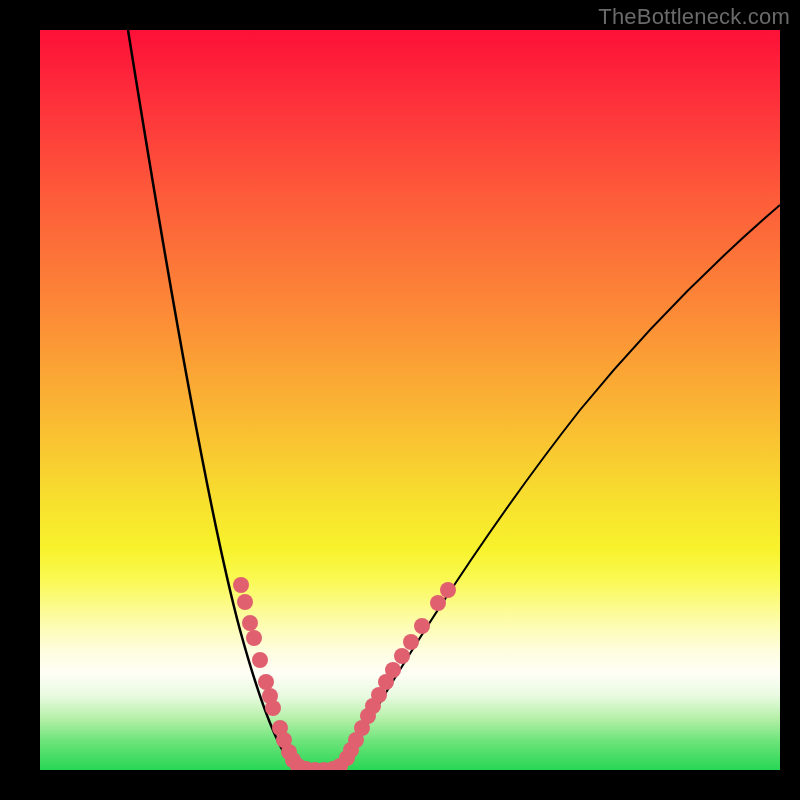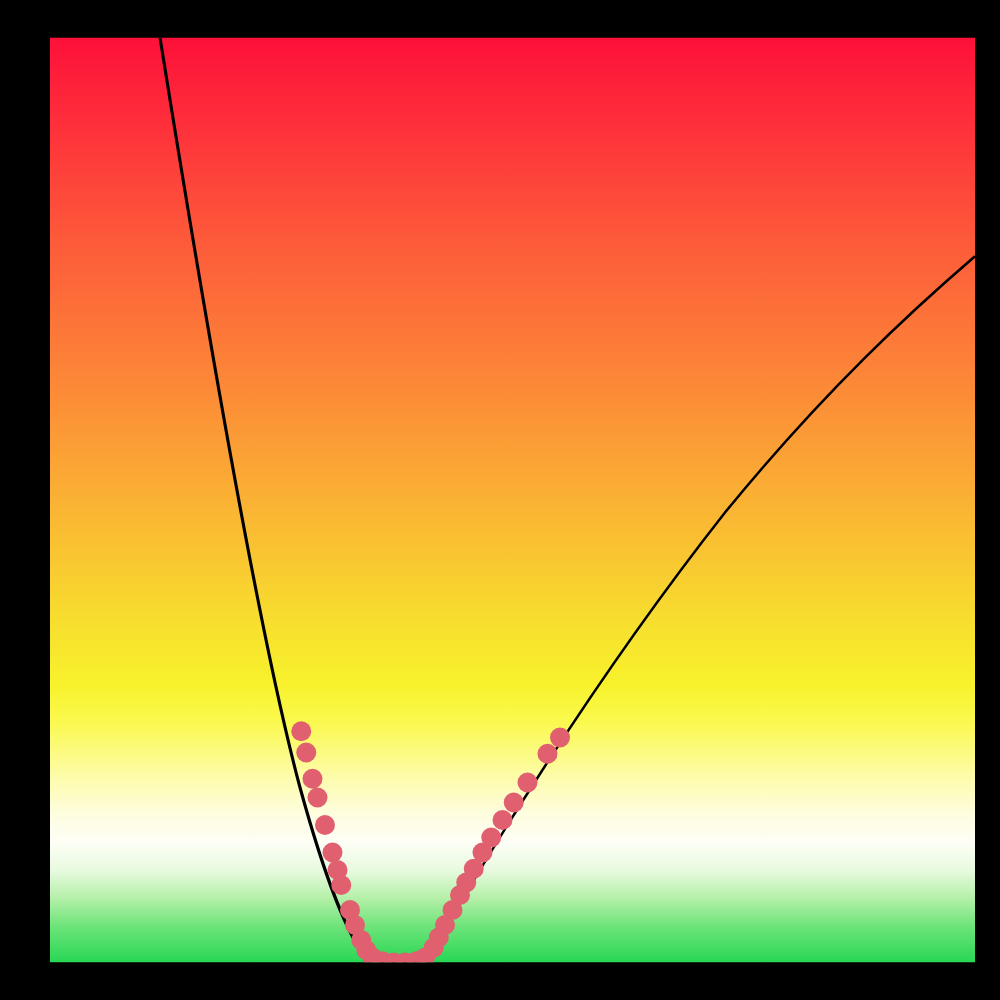--- a/index.html
+++ b/index.html
@@ -66,20 +66,21 @@
     left: 0; top: 0;
     width: 100%; height: 100%;
     z-index: 2;
   }
 </style>
 </head>
 <body>
 
 <div class="frame">
 
+  <div class="watermark">TheBottleneck.com</div>
 
   <div class="plot-area">
     <div class="gradient-bg"></div>
 
     <svg class="curves" viewBox="0 0 740 740" preserveAspectRatio="none">
       <path fill="none" stroke="#000" stroke-width="2.5" d="M 88 0 C 120 200, 165 470, 200 600 C 222 680, 240 720, 252 735 C 256 739, 262 740, 285 740"></path>
       <path fill="none" stroke="#000" stroke-width="2" d="M 285 740 C 300 740, 302 738, 310 725 C 340 670, 430 520, 540 380 C 620 282, 690 218, 740 175"></path>
       <g id="dots-layer">
           <circle cx="201" cy="555" r="8" fill="#e06070"></circle>
           <circle cx="205" cy="572" r="8" fill="#e06070"></circle>

